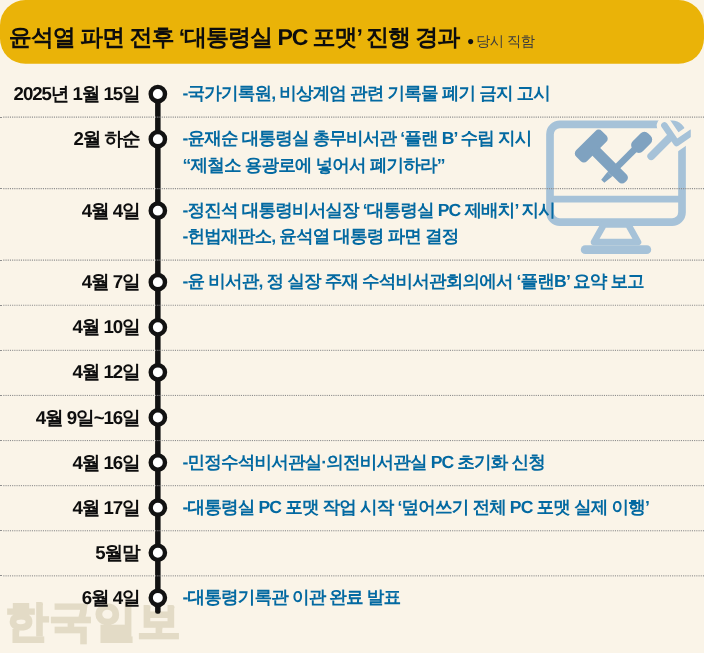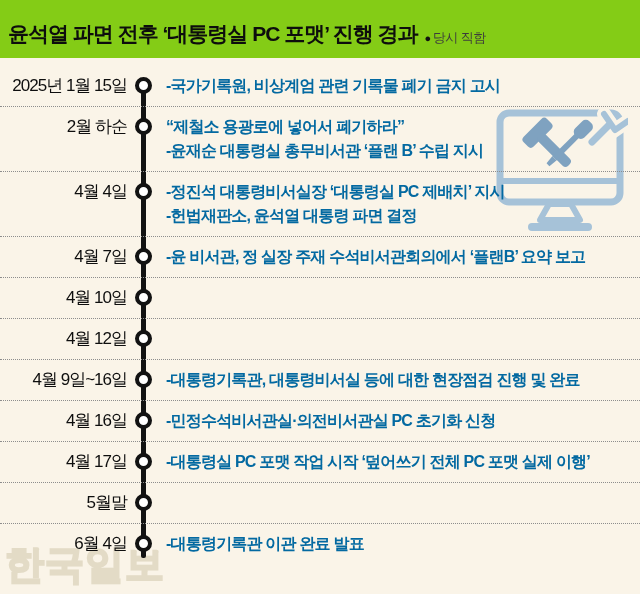--- a/index.html
+++ b/index.html
@@ -9,24 +9,25 @@
   }
   .canvas{
     position:relative;
     width:640px;height:594px;
     background:#faf4e8;
     overflow:hidden;
   }
   
   .header{
     position:absolute;top:0;left:0;right:0;height:58px;
-    background:#84cc16;
+    background:#eab308;
     display:flex;align-items:flex-end;
     padding:0 0 10px 8px;box-sizing:border-box;
     z-index:3;
+    border-radius:23px;
   }
   .title{
     font-size:21px;font-weight:800;color:#0d0d0d;
     letter-spacing:-1px;white-space:nowrap;
   }
   .legend{
     display:flex;align-items:center;margin-left:7px;margin-bottom:1px;
     font-size:13px;color:#3c3c3c;letter-spacing:-0.5px;white-space:nowrap;
   }
   .legend .bullet{font-size:11px;color:#111;margin-right:2px;}
@@ -54,21 +55,21 @@
   }
   .row{
     position:relative;z-index:1;
     display:grid;grid-template-columns:130px 36px 1fr;
     padding:8px 0;
     border-bottom:1px dotted #8d8d8d;
   }
   .row:last-child{border-bottom:none;}
   .date{
     text-align:right;padding-right:3px;
-    font-size:17px;font-weight:400;color:#0e0e0e;
+    font-size:17px;font-weight:700;color:#0e0e0e;
     letter-spacing:-1px;line-height:24px;white-space:nowrap;
   }
   .nodecol{position:relative;}
   .node{
     position:absolute;left:5px;top:3px;
     width:9px;height:9px;border:4px solid #121212;
     border-radius:50%;background:#ffffff;
   }
   .content{padding-right:4px;}
   .evt{
@@ -131,22 +132,22 @@
           <div class="evt">-국가기록원, 비상계엄 관련 기록물 폐기 금지 고시</div>
         </div>
     </div>
 
     <div class="row">
       <div class="date">2월 하순</div>
       <div class="nodecol">
           <div class="node"></div>
         </div>
       <div class="content">
+        <div class="evt">-윤재순 대통령실 총무비서관 ‘플랜 B’ 수립 지시</div>
         <div class="evt">“제철소 용광로에 넣어서 폐기하라”</div>
-        <div class="evt">-윤재순 대통령실 총무비서관 ‘플랜 B’ 수립 지시</div>
       </div>
     </div>
 
     <div class="row">
       <div class="date">4월 4일</div>
       <div class="nodecol">
           <div class="node"></div>
         </div>
       <div class="content">
         <div class="evt">-정진석 대통령비서실장 ‘대통령실 PC 제배치’ 지시</div>
@@ -176,23 +177,20 @@
       <div class="nodecol">
           <div class="node"></div>
         </div>
     </div>
 
     <div class="row">
       <div class="date">4월 9일~16일</div>
       <div class="nodecol">
           <div class="node"></div>
         </div>
-      <div class="content">
-          <div class="evt">-대통령기록관, 대통령비서실 등에 대한 현장점검 진행 및 완료</div>
-        </div>
     </div>
 
     <div class="row">
       <div class="date">4월 16일</div>
       <div class="nodecol">
           <div class="node"></div>
         </div>
       <div class="content">
           <div class="evt">-민정수석비서관실·의전비서관실 PC 초기화 신청</div>
         </div>

